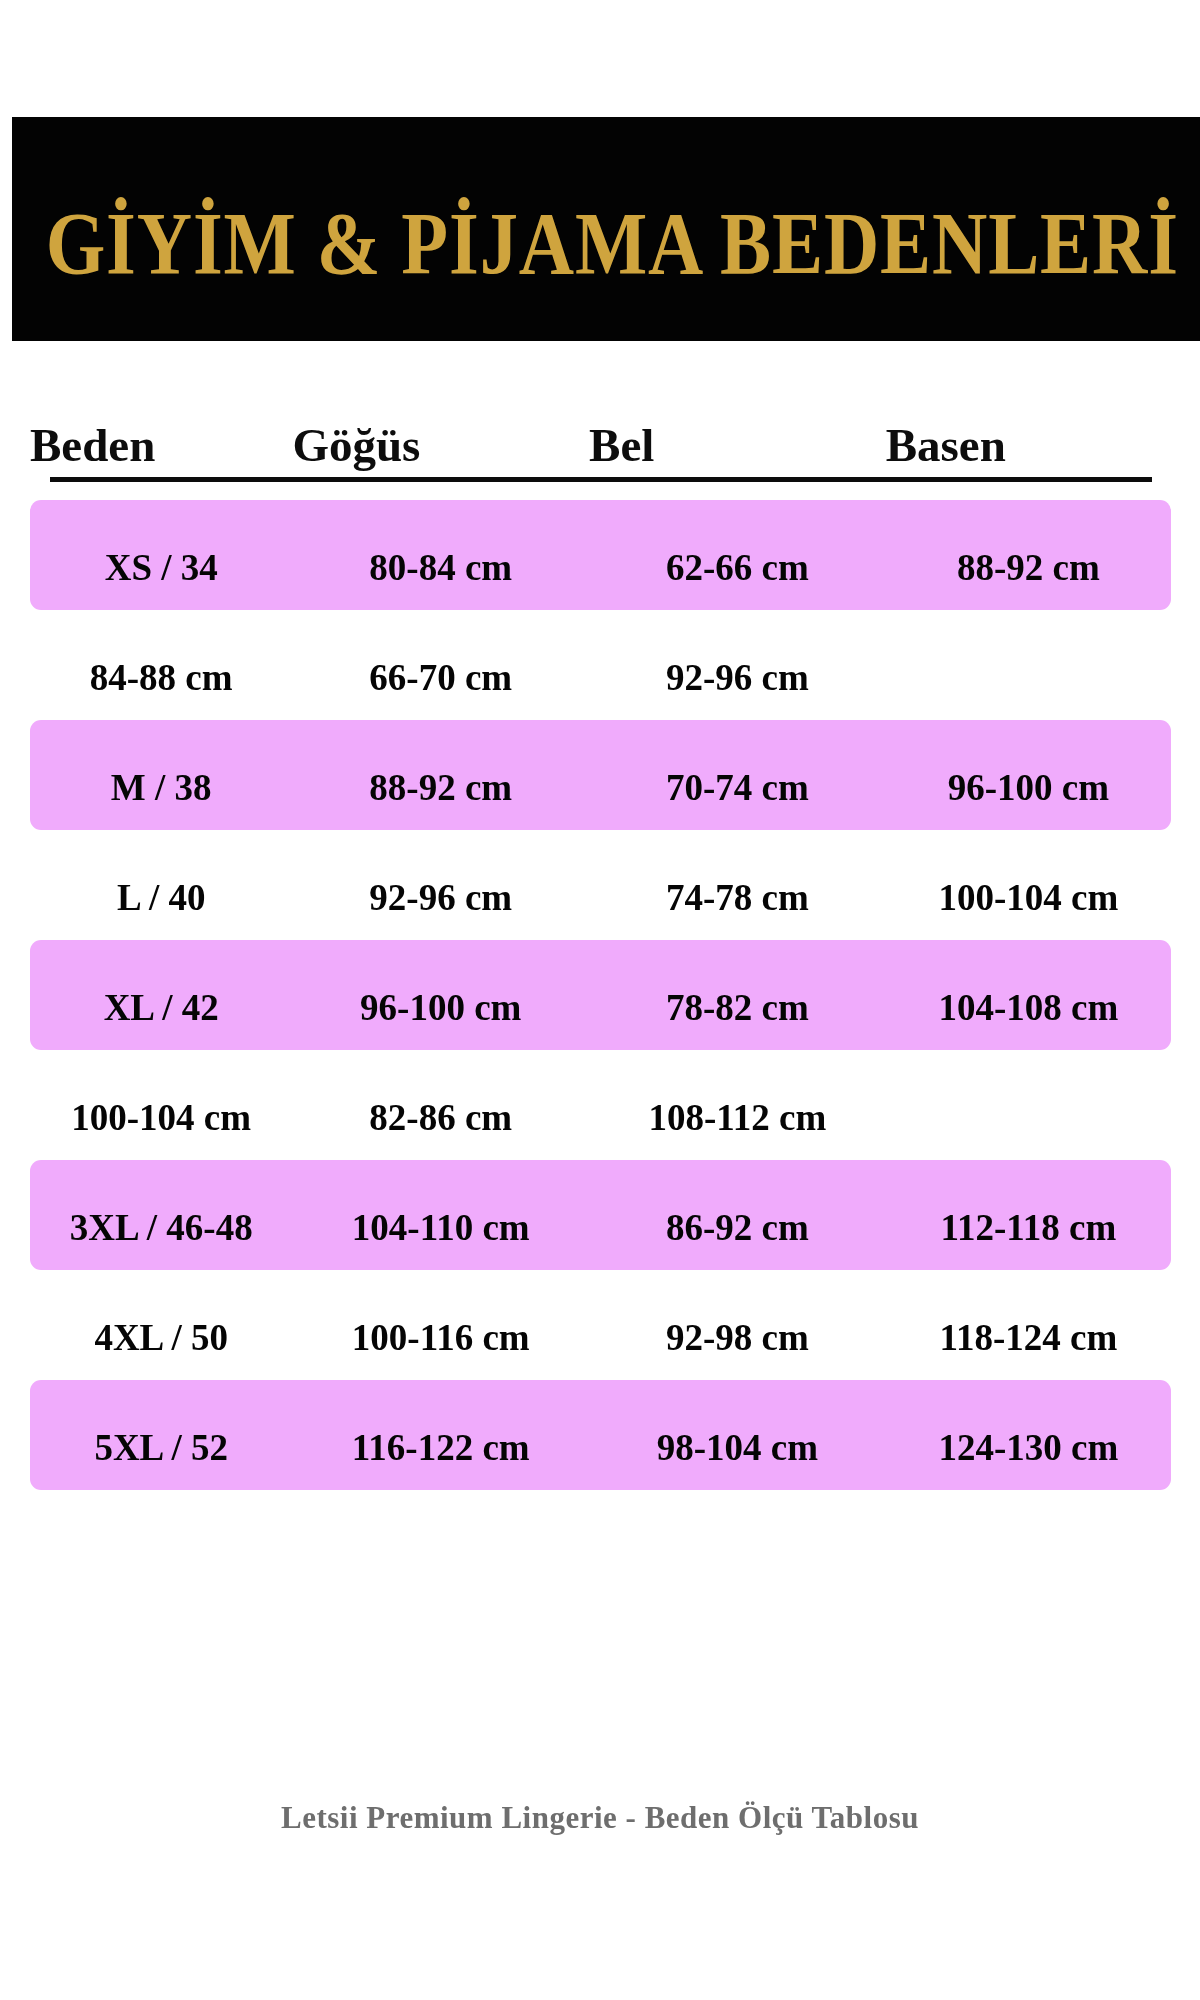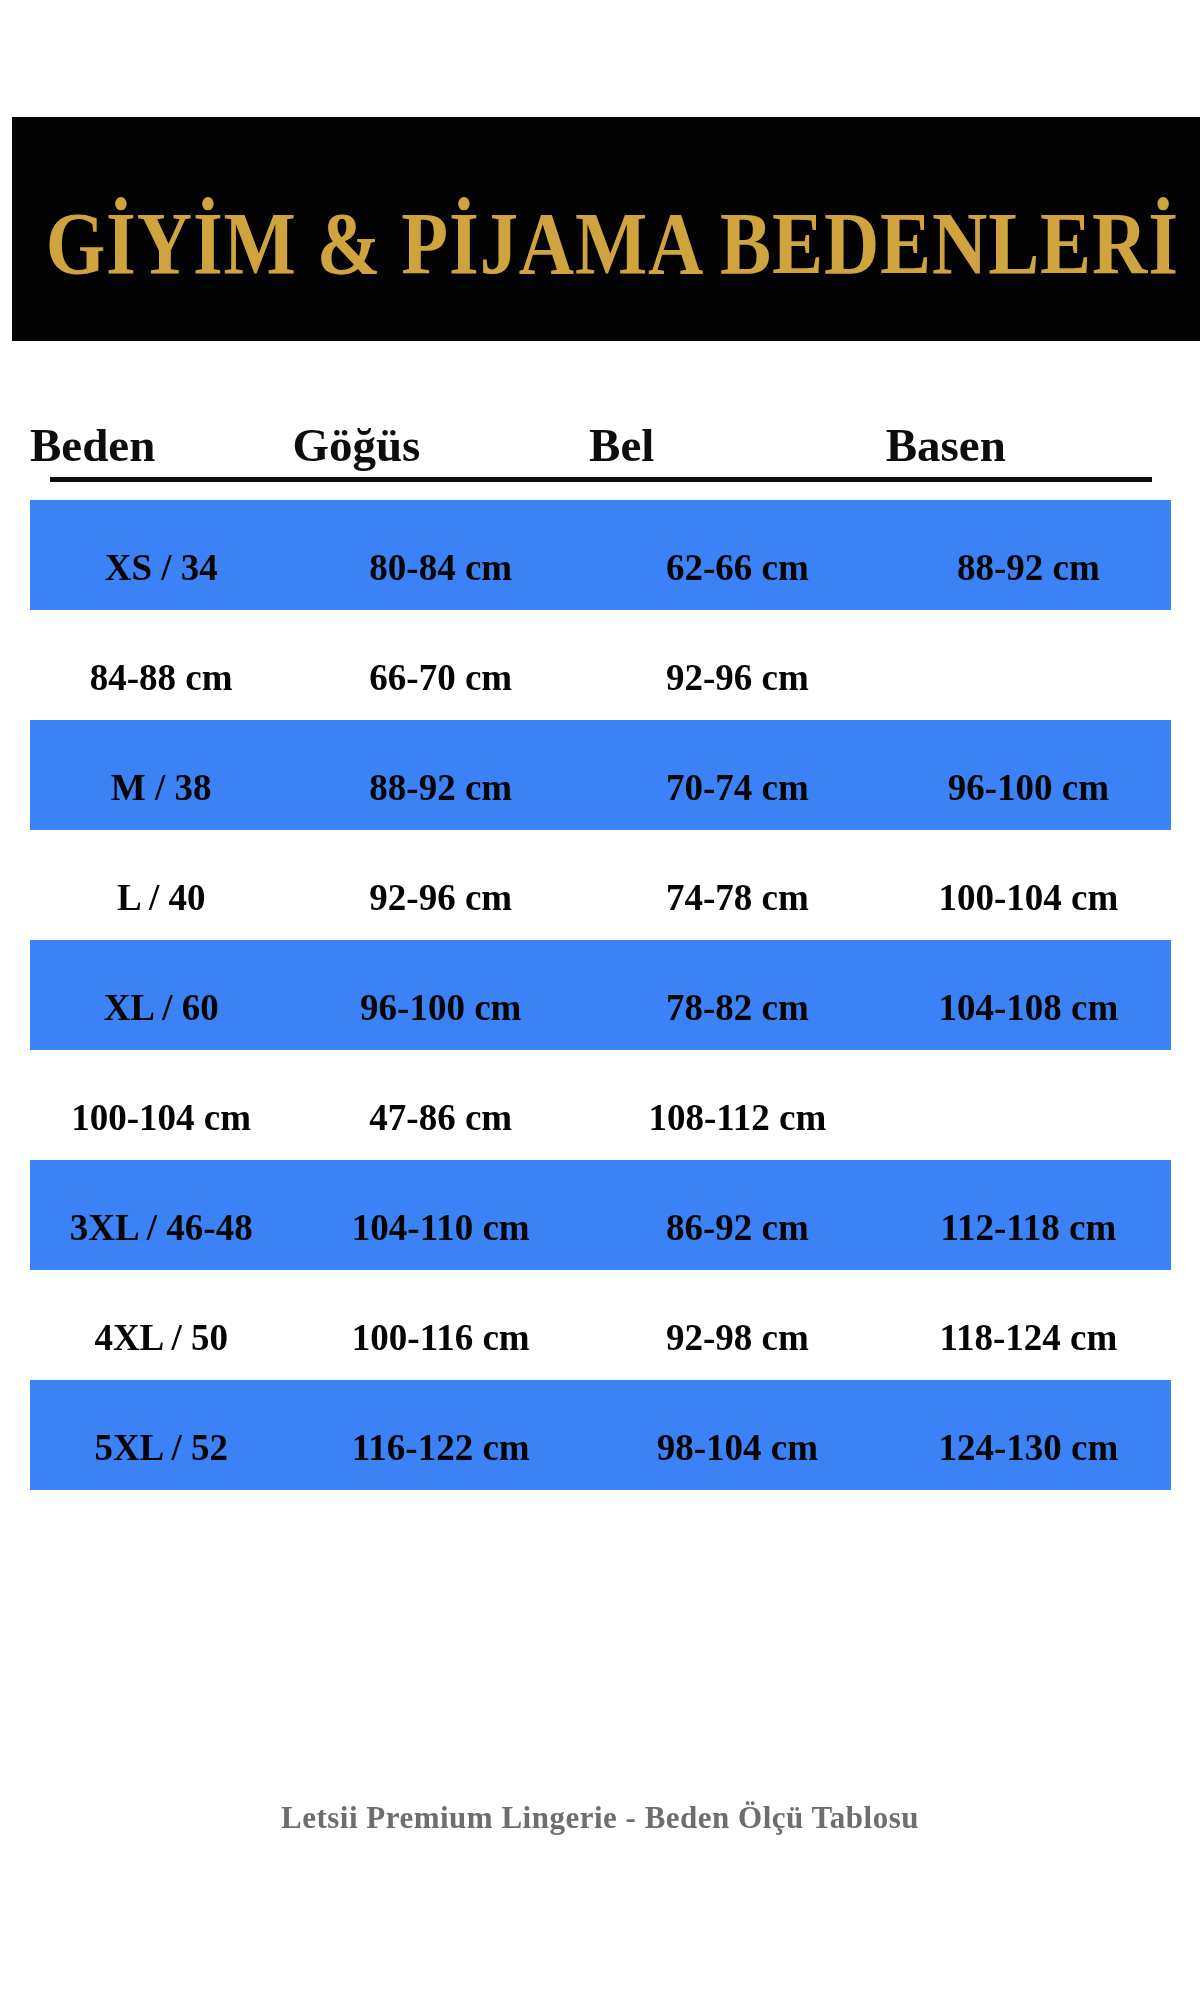--- a/index.html
+++ b/index.html
@@ -46,21 +46,21 @@
   .rows{
     position:absolute;left:30px;top:500px;
     width:1141px;
   }
   .row{
     height:110px;
     display:grid;
     grid-template-columns:23% 26% 26% 25%;
     align-items:center;
   }
-  .row.stripe{background:#3b82f6;}
+  .row.stripe{background:#f0abfc;border-radius:11px;}
   .cell{
     text-align:center;
     font-size:37px;
     font-weight:700;
     color:#050505;
     transform:translateY(12px);
     white-space:nowrap;
   }
   .footer-note{
     position:absolute;left:0;top:1800px;
@@ -106,28 +106,28 @@
     <div class="cell">70-74 cm</div>
     <div class="cell">96-100 cm</div>
   </div>
   <div class="row">
     <div class="cell">L / 40</div>
     <div class="cell">92-96 cm</div>
     <div class="cell">74-78 cm</div>
     <div class="cell">100-104 cm</div>
   </div>
   <div class="row stripe">
-    <div class="cell">XL / 60</div>
+    <div class="cell">XL / 42</div>
     <div class="cell">96-100 cm</div>
     <div class="cell">78-82 cm</div>
     <div class="cell">104-108 cm</div>
   </div>
   <div class="row">
     <div class="cell">100-104 cm</div>
-    <div class="cell">47-86 cm</div>
+    <div class="cell">82-86 cm</div>
     <div class="cell">108-112 cm</div>
   </div>
   <div class="row stripe">
     <div class="cell">3XL / 46-48</div>
     <div class="cell">104-110 cm</div>
     <div class="cell">86-92 cm</div>
     <div class="cell">112-118 cm</div>
   </div>
   <div class="row">
     <div class="cell">4XL / 50</div>

